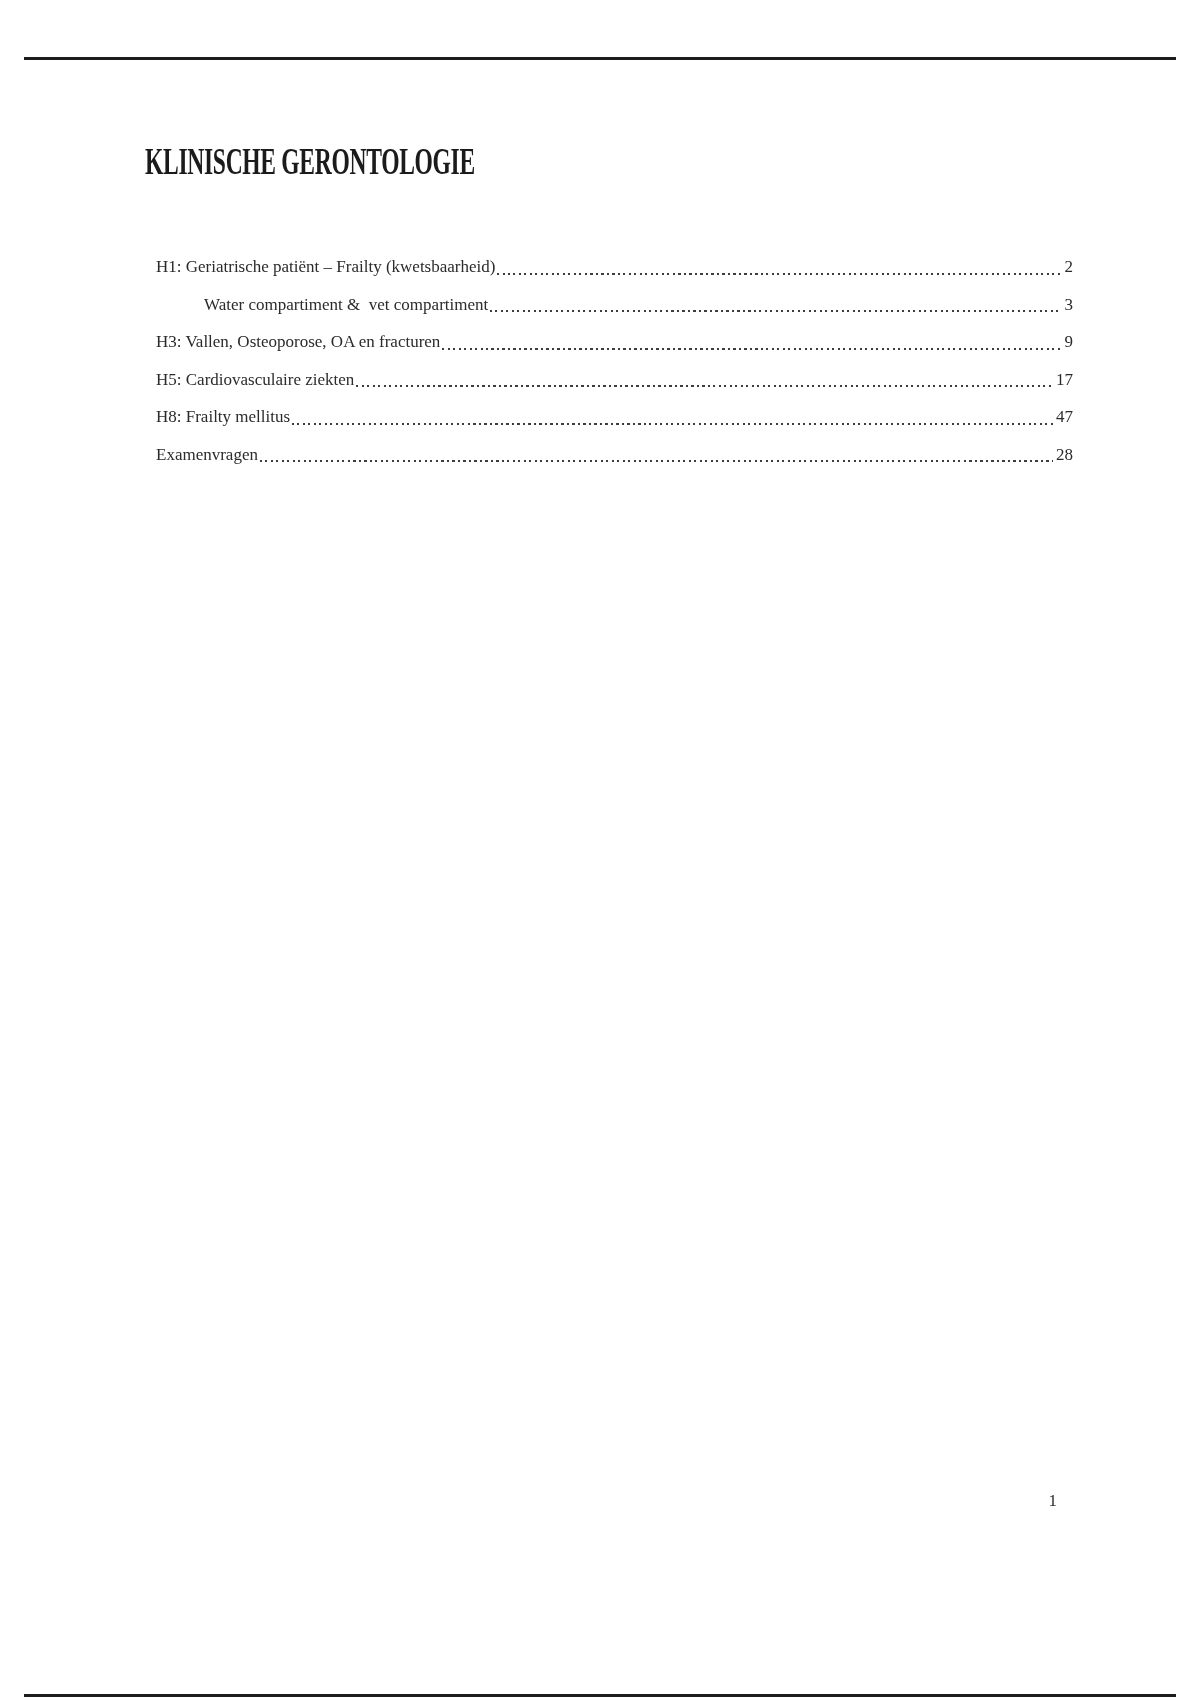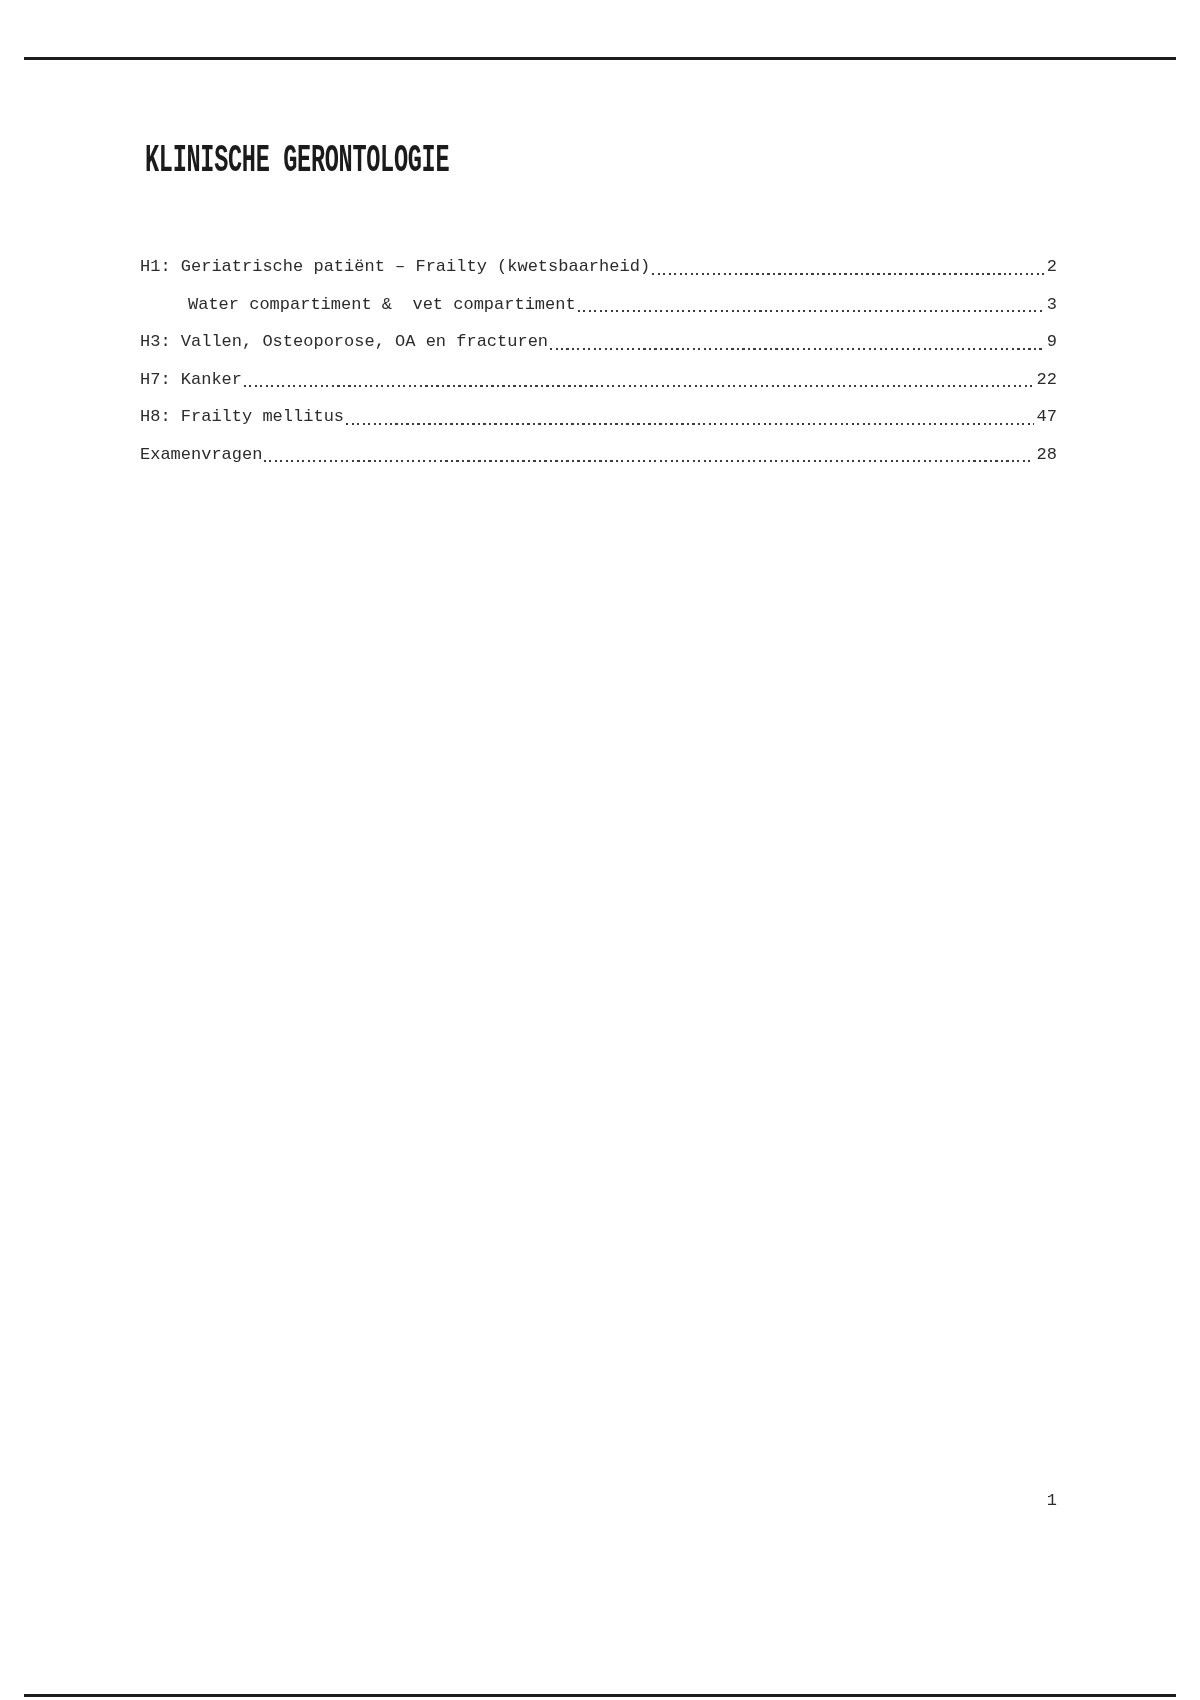--- a/index.html
+++ b/index.html
@@ -5,21 +5,21 @@
   html, body {
     margin: 0;
     padding: 0;
     background: #ffffff;
   }
   .page {
     position: relative;
     width: 1200px;
     height: 1700px;
     background: #ffffff;
-    font-family: Liberation Mono, monospace;
+    font-family: Liberation Serif, serif;
     overflow: hidden;
   }
   .rule {
     position: absolute;
     left: 24px;
     width: 1152px;
     height: 3px;
     background: #1c1c1c;
   }
   .rule-top { top: 57px; }
@@ -34,21 +34,21 @@
     font-weight: bold;
     color: #1b1b1b;
     letter-spacing: -0.5px;
     white-space: nowrap;
     transform: scaleX(0.62);
     transform-origin: 0 50%;
   }
 
   .toc {
     position: absolute;
-    left: 140px;
+    left: 156px;
     top: 248px;
     width: 917px;
   }
   .toc-row {
     display: flex;
     align-items: flex-end;
     height: 37.5px;
     font-size: 17px;
     color: #2b2b2b;
   }
@@ -102,23 +102,23 @@
       <span class="toc-label">Water compartiment &amp;  vet compartiment</span>
       <span class="toc-leader"></span>
       <span class="toc-pagenum">3</span>
     </div>
       <div class="toc-row">
       <span class="toc-label">H3: Vallen, Osteoporose, OA en fracturen</span>
       <span class="toc-leader"></span>
       <span class="toc-pagenum">9</span>
     </div>
       <div class="toc-row">
-      <span class="toc-label">H7: Kanker</span>
+      <span class="toc-label">H5: Cardiovasculaire ziekten</span>
       <span class="toc-leader"></span>
-      <span class="toc-pagenum">22</span>
+      <span class="toc-pagenum">17</span>
     </div>
       <div class="toc-row">
       <span class="toc-label">H8: Frailty mellitus</span>
       <span class="toc-leader"></span>
       <span class="toc-pagenum">47</span>
     </div>
       <div class="toc-row">
       <span class="toc-label">Examenvragen</span>
       <span class="toc-leader"></span>
       <span class="toc-pagenum">28</span>

